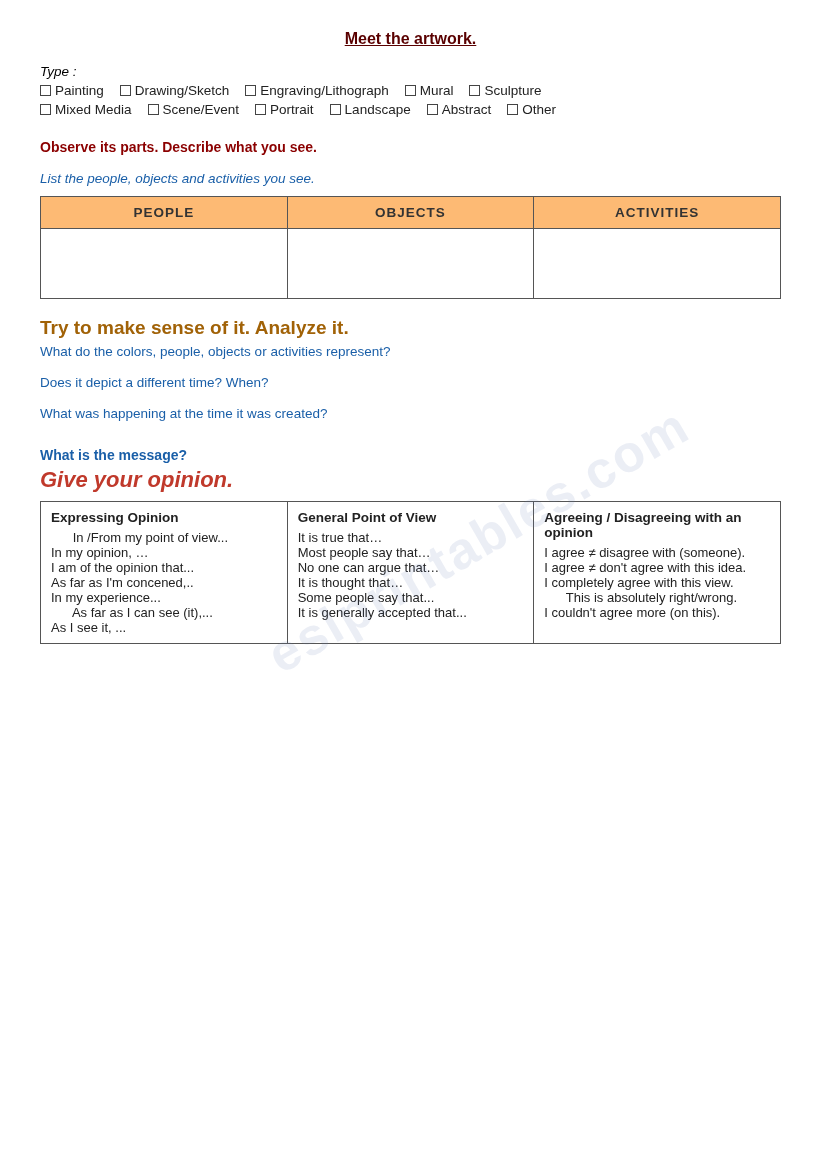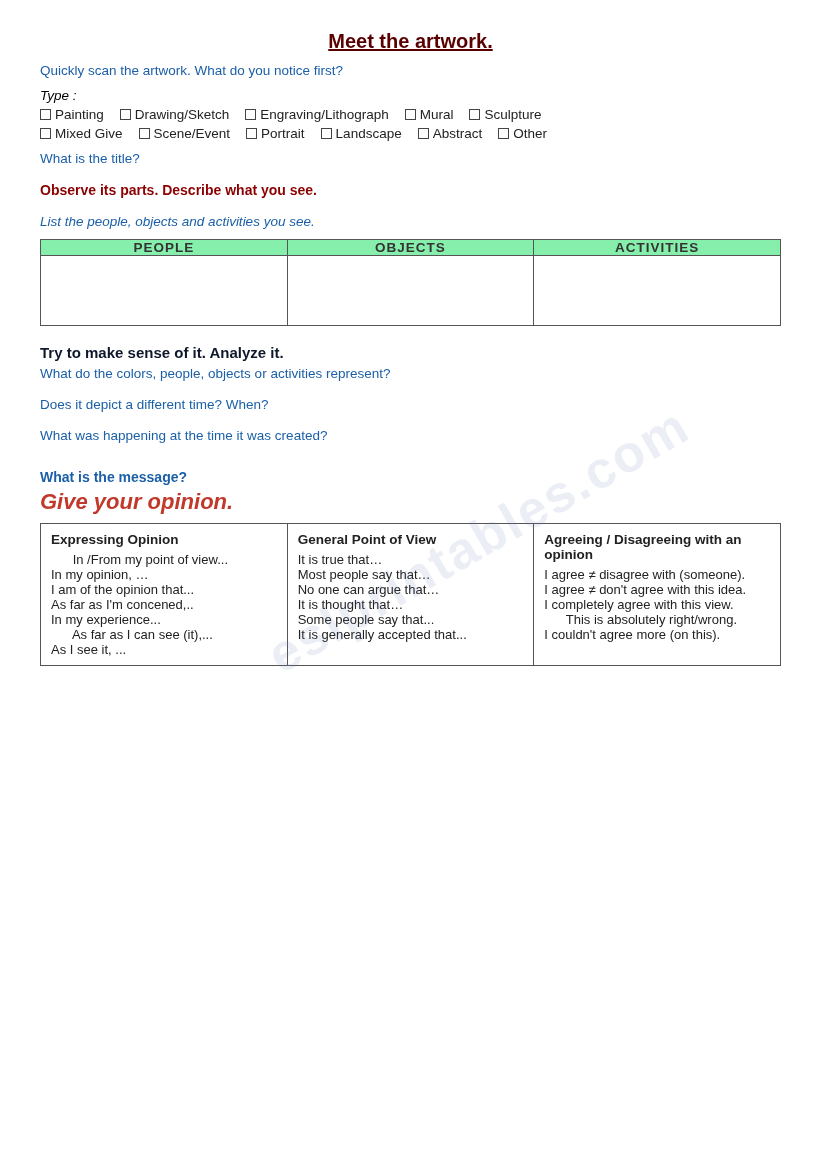--- a/index.html
+++ b/index.html
@@ -7,21 +7,21 @@
       background: #fff;
       font-family: 'Comic Sans MS', 'Chalkboard SE', cursive, sans-serif;
       font-size: 14px;
       color: #222;
       width: 821px;
       min-height: 1161px;
       padding: 30px 40px 30px 40px;
     }
     .page-title {
       text-align: center;
-      font-size: 20px;
+      font-size: 16px;
       font-weight: bold;
       color: #5a0000;
       margin-bottom: 10px;
       text-decoration: underline;
     }
     .question-text {
       color: #1a5fa8;
       font-size: 13.5px;
       margin-bottom: 4px;
     }
@@ -68,36 +68,36 @@
     .table-section {
       margin: 10px 0 18px 0;
     }
     .art-table {
       width: 100%;
       border-collapse: collapse;
       border: 1.5px solid #555;
     }
     .art-table th {
       border: 1.5px solid #555;
-      padding: 0 10px;
+      padding: 8px 10px;
       text-align: center;
       font-weight: bold;
       font-size: 13.5px;
-      background: #86efac;
+      background: #fdba74;
       color: #333;
       letter-spacing: 1px;
     }
     .art-table td {
       border: 1.5px solid #555;
       height: 70px;
       width: 33.3%;
     }
     .section-title-teal {
-      color: #0f172a;
-      font-size: 15px;
+      color: #a16207;
+      font-size: 19px;
       font-weight: bold;
       margin-bottom: 5px;
     }
     .watermark {
       position: absolute;
       top: 480px;
       left: 200px;
       font-size: 52px;
       color: rgba(100,120,180,0.13);
       transform: rotate(-30deg);
@@ -146,21 +146,20 @@
     }
   </style>
 </head>
 <body>
 
 <div class="page-wrapper">
   <div class="watermark">eslprintables.com</div>
 
   <div class="page-title">Meet the artwork.</div>
 
-  <div class="question-text">Quickly scan the artwork. What do you notice first?</div>
 
   <div class="spacer-sm"></div>
 
   <div class="type-label">Type :</div>
 
   <div class="checkboxes-row">
     <div class="checkbox-item">
       <span class="checkbox-box"></span>
       <span>Painting</span>
     </div>
@@ -178,21 +177,21 @@
     </div>
     <div class="checkbox-item">
       <span class="checkbox-box"></span>
       <span>Sculpture</span>
     </div>
   </div>
 
   <div class="checkboxes-row">
     <div class="checkbox-item">
       <span class="checkbox-box"></span>
-      <span>Mixed Give</span>
+      <span>Mixed Media</span>
     </div>
     <div class="checkbox-item">
       <span class="checkbox-box"></span>
       <span>Scene/Event</span>
     </div>
     <div class="checkbox-item">
       <span class="checkbox-box"></span>
       <span>Portrait</span>
     </div>
     <div class="checkbox-item">
@@ -203,21 +202,20 @@
       <span class="checkbox-box"></span>
       <span>Abstract</span>
     </div>
     <div class="checkbox-item">
       <span class="checkbox-box"></span>
       <span>Other</span>
     </div>
   </div>
 
   <div class="spacer-sm"></div>
-  <div class="question-text">What is the title?</div>
   <div class="spacer-sm"></div>
   <div class="spacer-sm"></div>
   <div class="observe-bold">Observe its parts.  Describe what you see.</div>
   <div class="observe-italic">List the people, objects and activities you see.</div>
 
   <div class="table-section">
     <table class="art-table">
       <thead>
         <tr>
           <th>PEOPLE</th>

